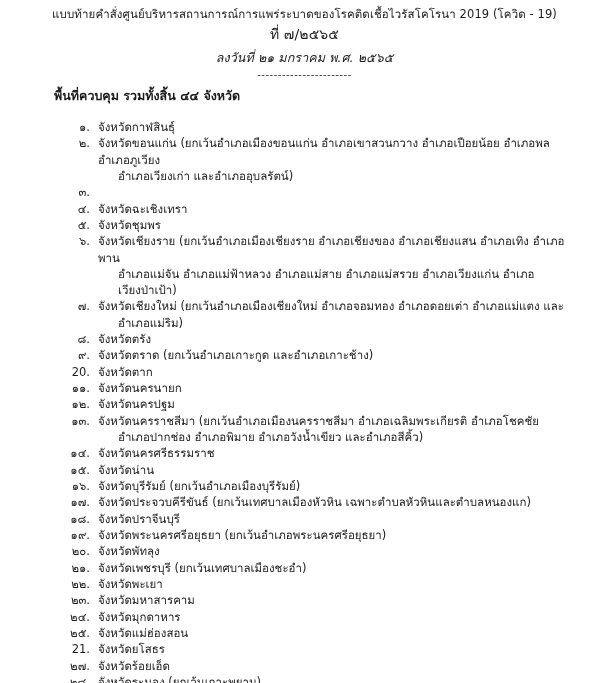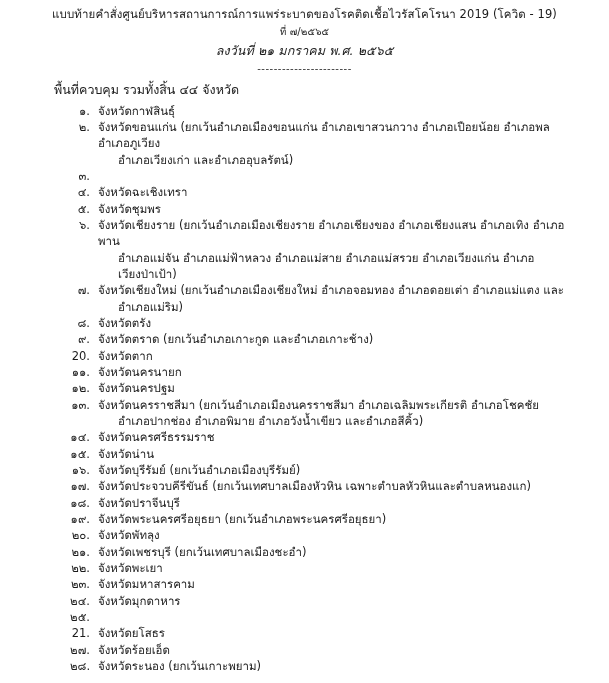--- a/index.html
+++ b/index.html
@@ -23,35 +23,35 @@
   }
   .header {
     text-align: center;
   }
   .header .line {
     font-size: 11.5px;
     line-height: 1.55;
     letter-spacing: 0.1px;
   }
   .header .line1 { font-size: 11.5px; }
-  .header .line2 { font-size: 10px; }
+  .header .line2 { font-size: 14px; }
   .header .line3 { font-size: 12.5px; margin-top: 2px; font-style: italic; }
   .divider {
     text-align: center;
     font-size: 10px;
     letter-spacing: 0.5px;
     color: #333;
     margin-top: 2px;
     margin-bottom: 6px;
   }
   .section-title {
     font-size: 12.5px;
-    font-weight: normal;
+    font-weight: bold;
     margin-left: 40px;
-    margin-bottom: 3px;
+    margin-bottom: 13px;
   }
   .list {
     margin: 0;
     padding: 0;
     list-style: none;
   }
   .item {
     display: flex;
     align-items: flex-start;
     font-size: 11.5px;
@@ -180,20 +180,21 @@
       <li class="item">
         <span class="num">๒๓.</span>
         <span class="txt"><span>จังหวัดมหาสารคาม</span></span>
       </li>
       <li class="item">
         <span class="num">๒๔.</span>
         <span class="txt"><span>จังหวัดมุกดาหาร</span></span>
       </li>
       <li class="item">
         <span class="num">๒๕.</span>
+        <span class="txt"><span>จังหวัดแม่ฮ่องสอน</span></span>
       </li>
       <li class="item">
         <span class="num">21.</span>
         <span class="txt"><span>จังหวัดยโสธร</span></span>
       </li>
       <li class="item">
         <span class="num">๒๗.</span>
         <span class="txt"><span>จังหวัดร้อยเอ็ด</span></span>
       </li>
       <li class="item">

